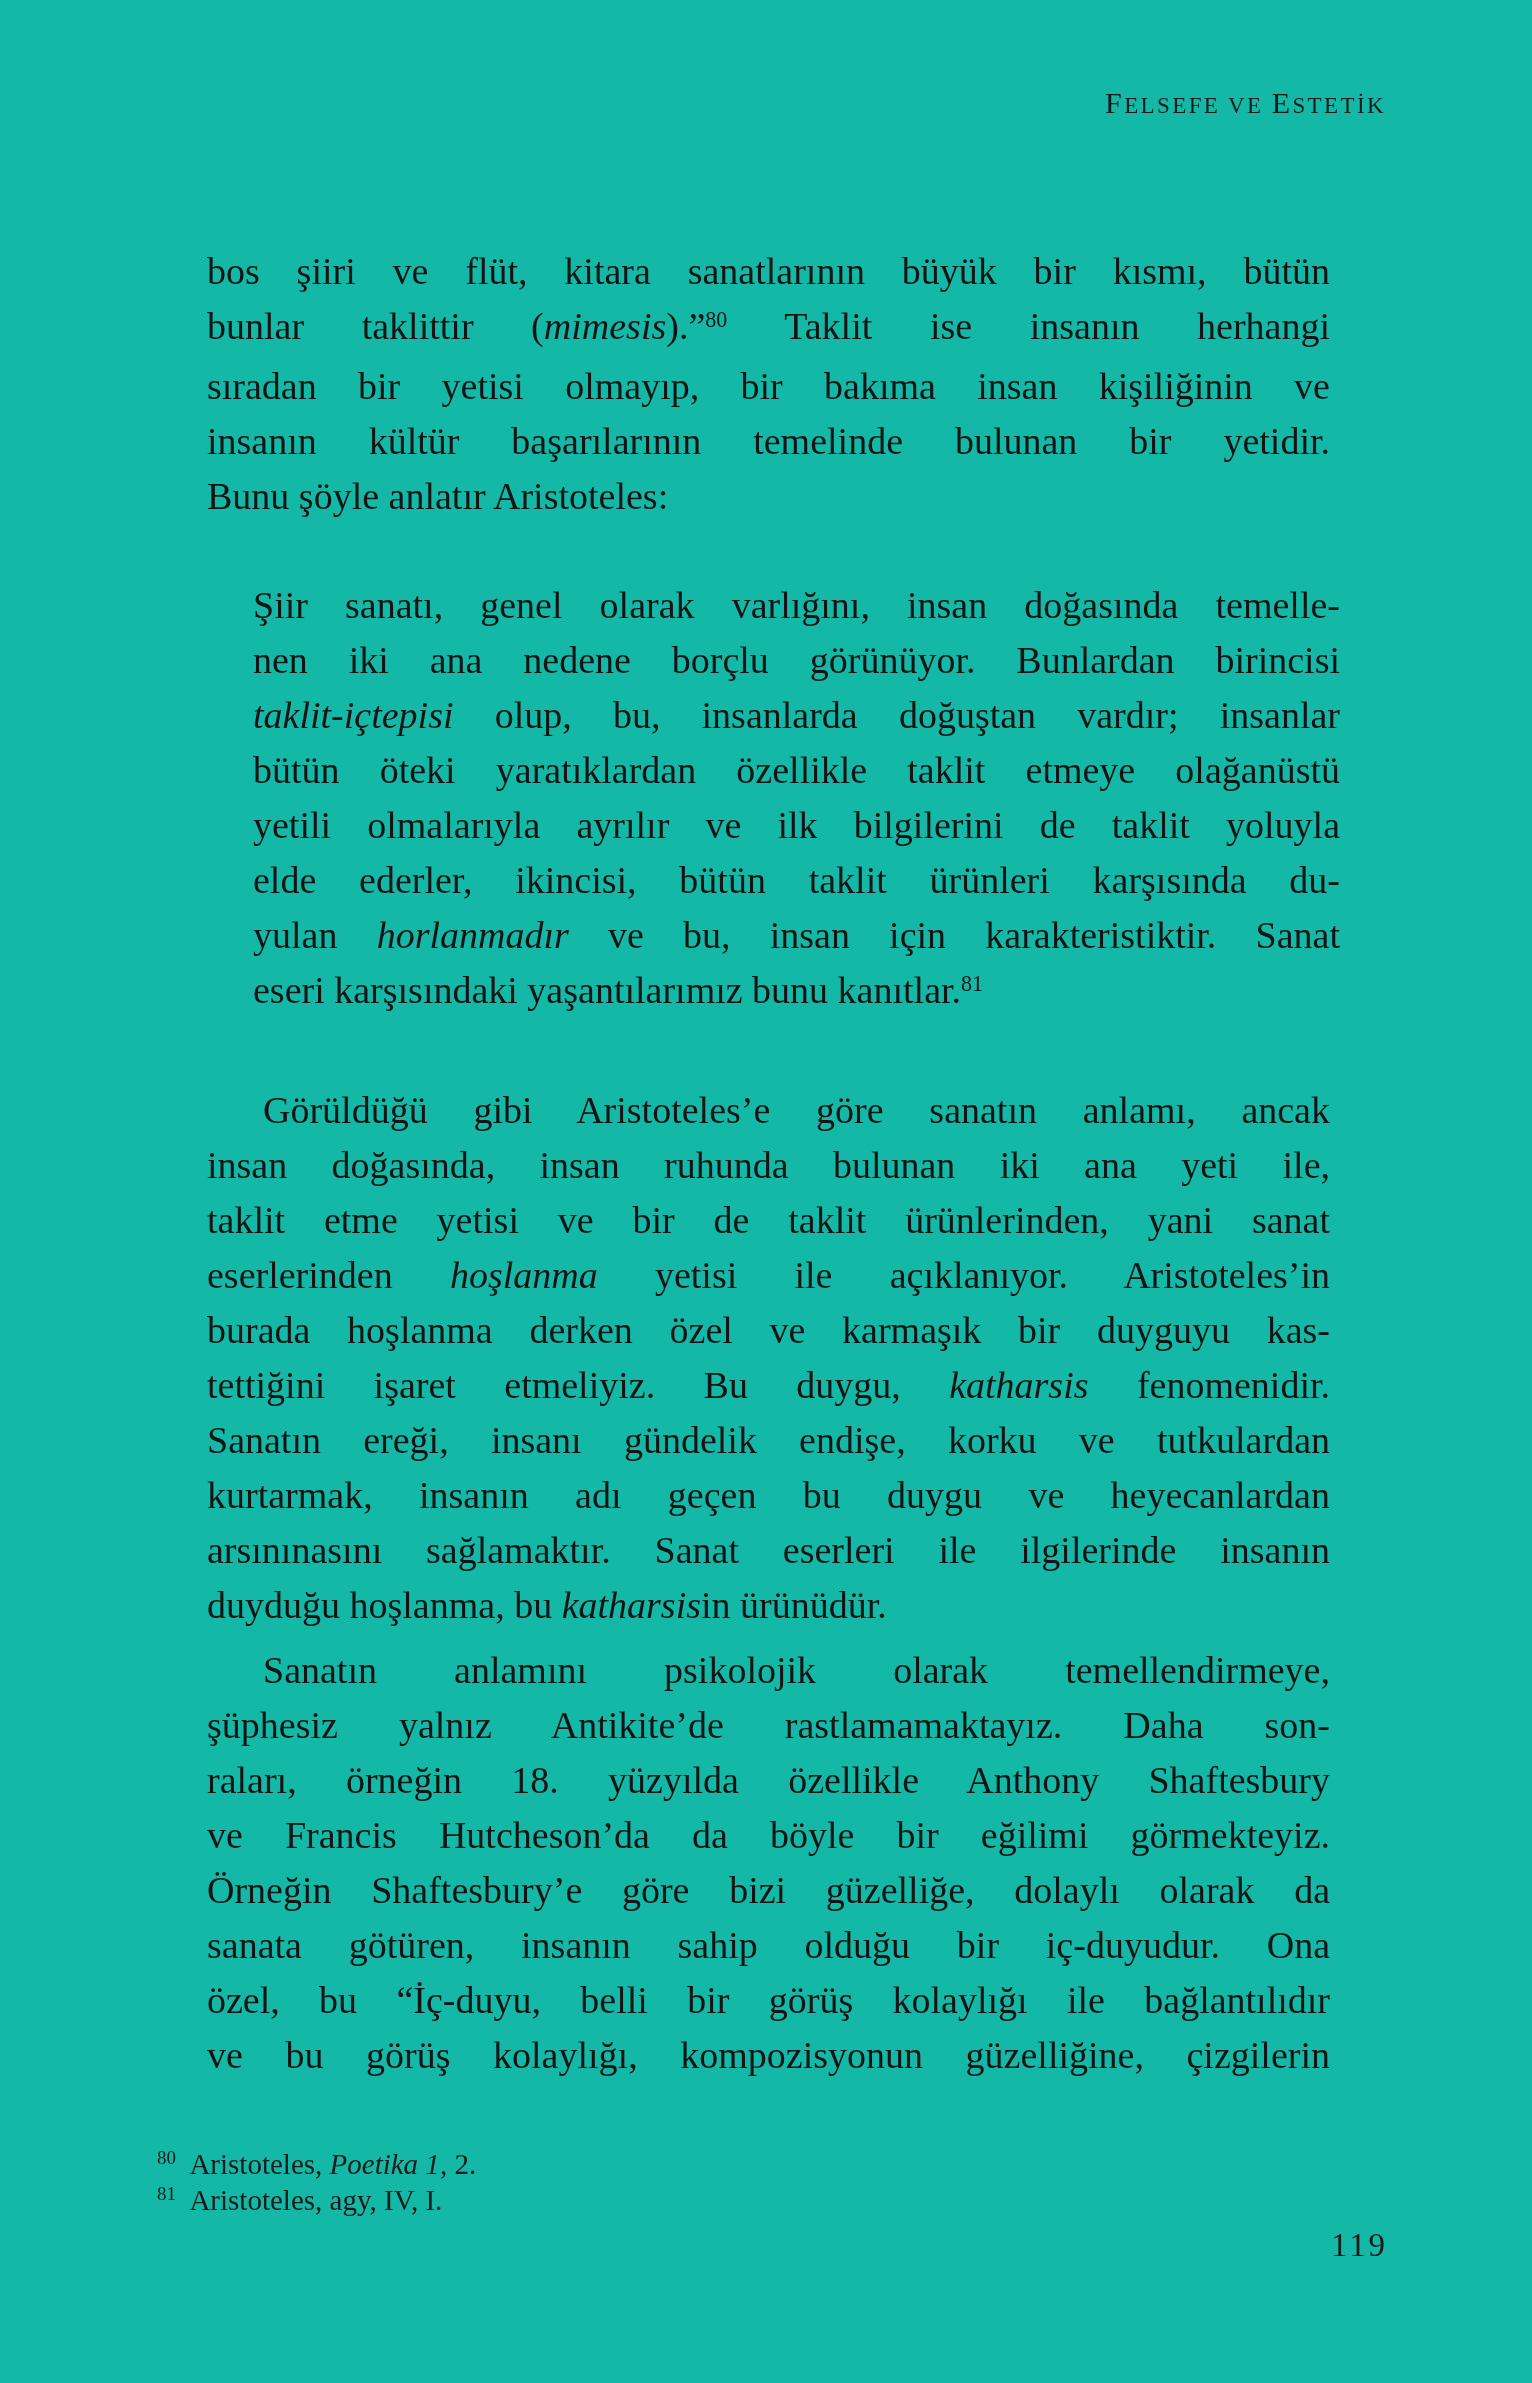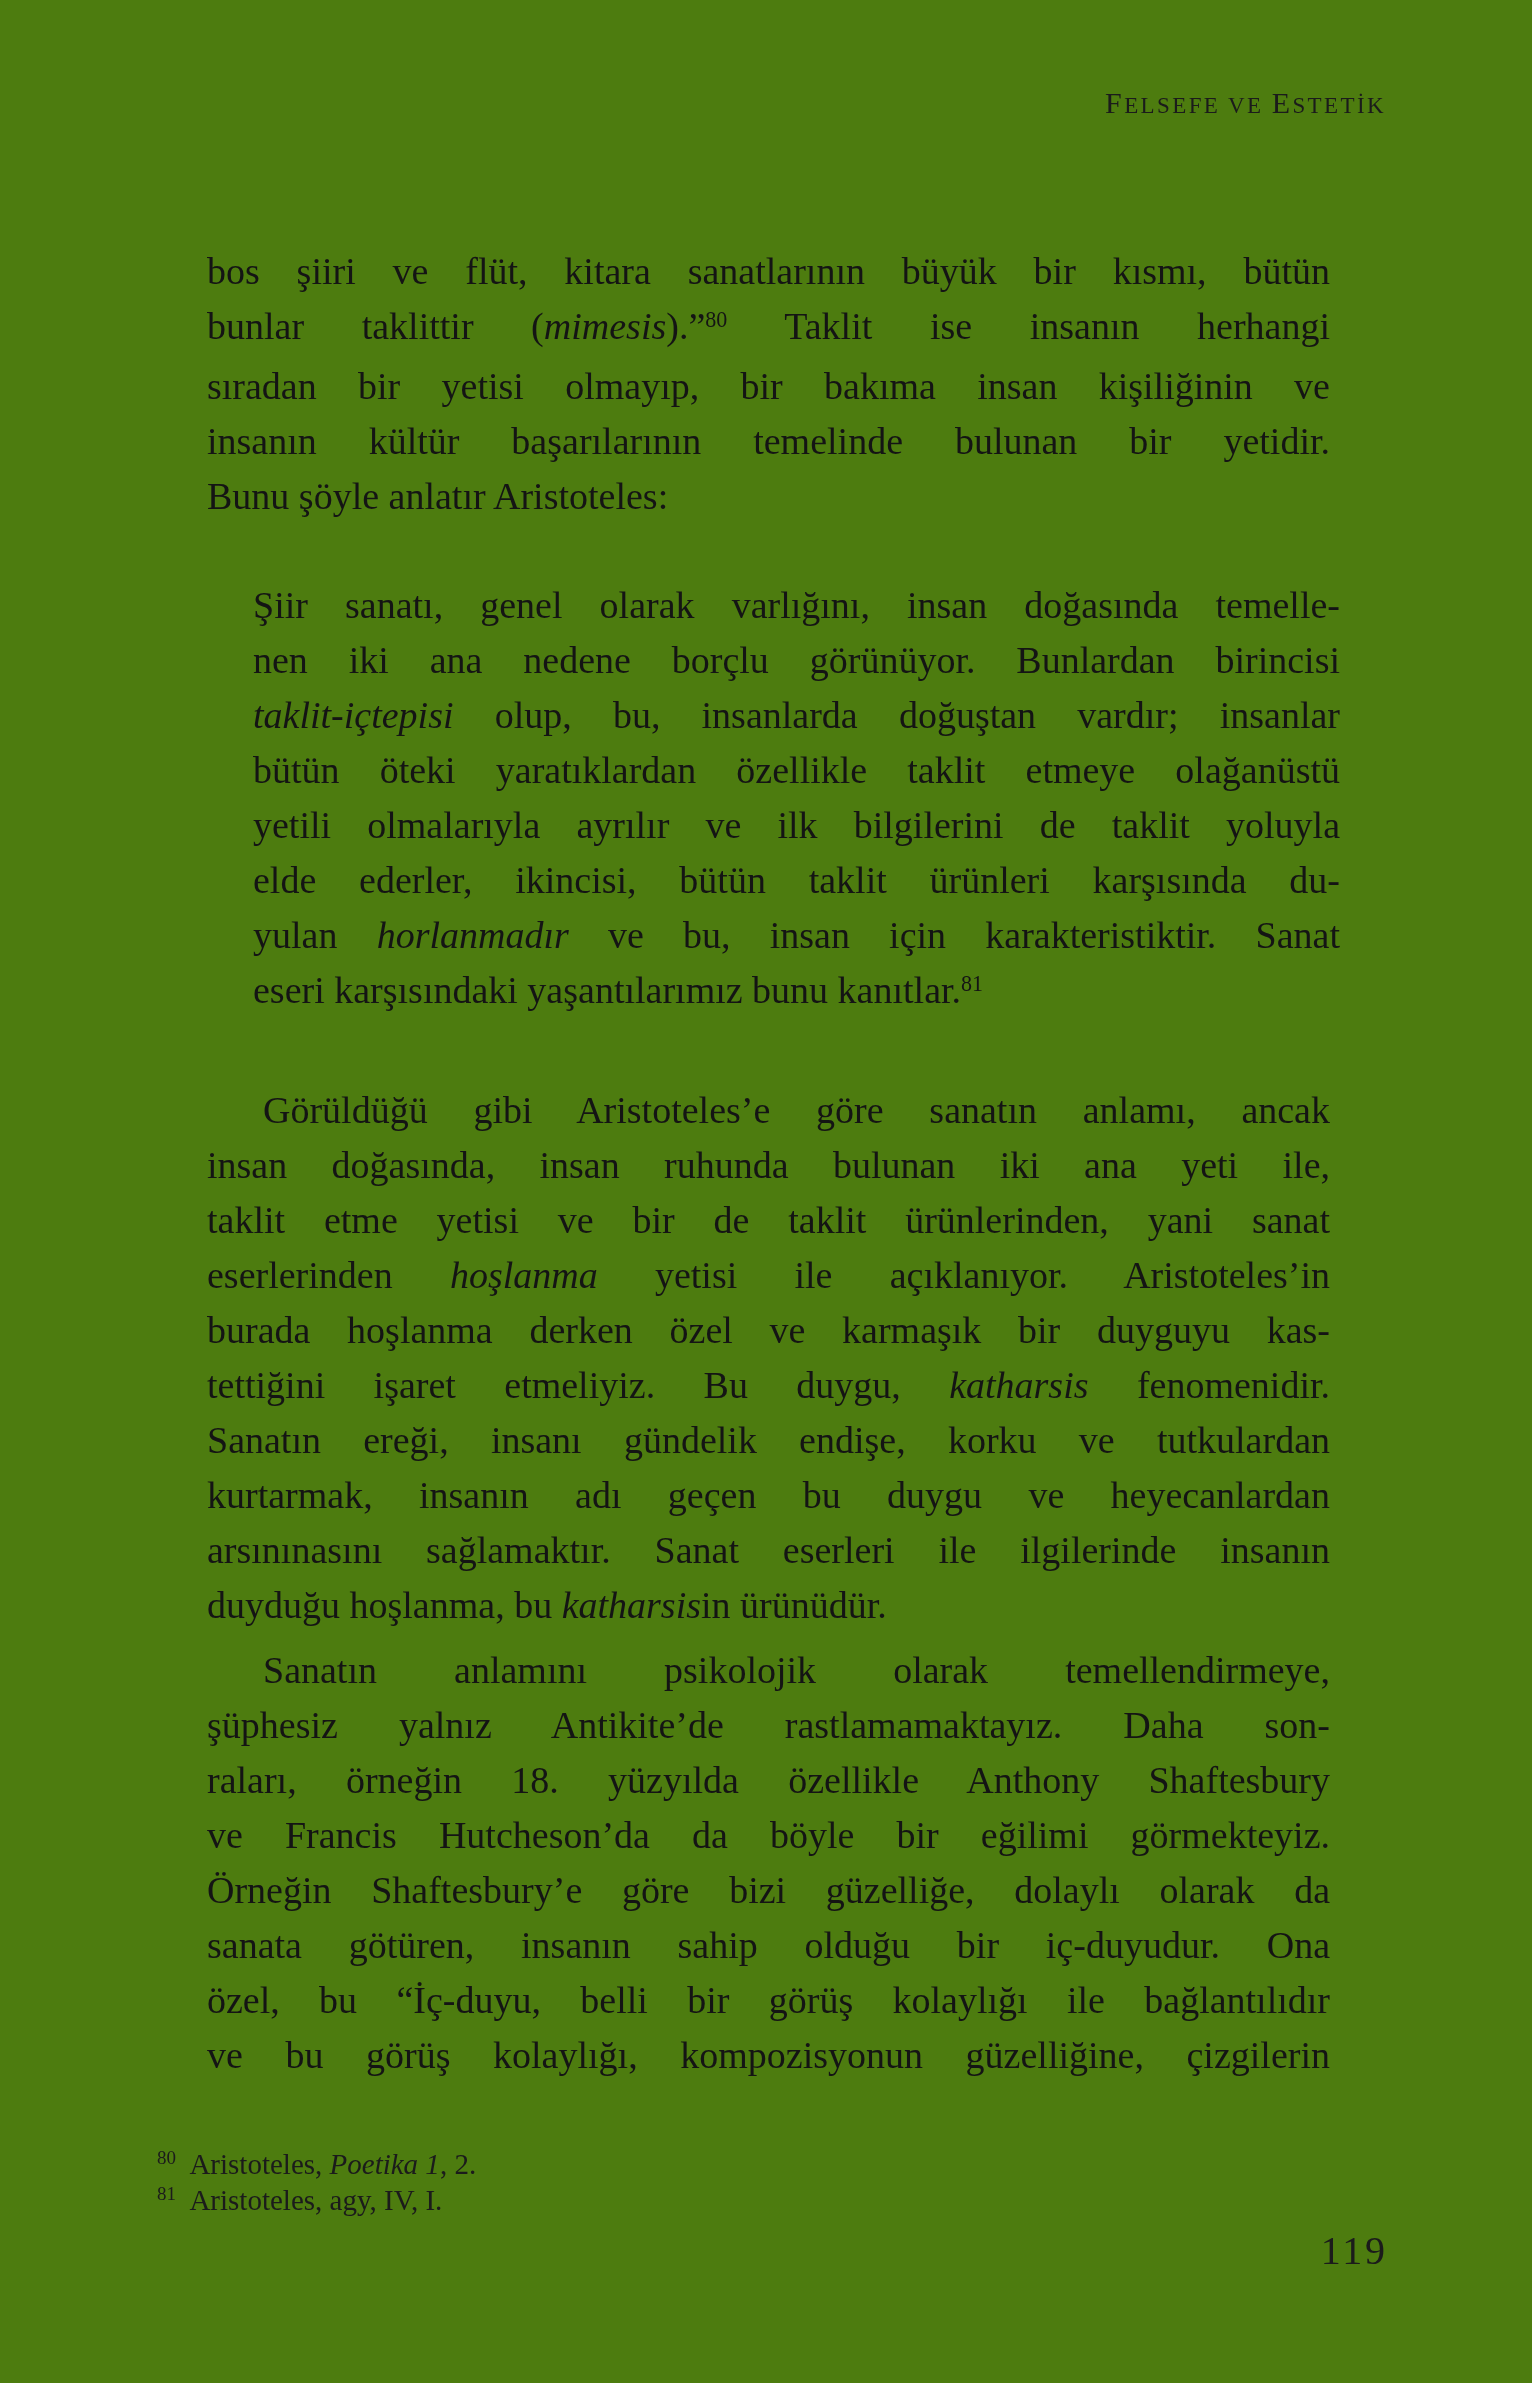--- a/index.html
+++ b/index.html
@@ -1,20 +1,20 @@
 <!DOCTYPE html>
 <html><head>
 <meta charset="utf-8">
 <style>
   html,body { margin:0; padding:0; background:#e8e8e8; }
   .page {
     position:relative;
     width:1532px; height:2383px;
     margin:0 auto;
-    background:#4d7c0f;
+    background:#14b8a6;
     color:#141414;
     font-family:"Liberation Serif","DejaVu Serif",serif;
     overflow:hidden;
   }
   .running-head {
     position:absolute; top:86px; right:146px;
     letter-spacing:2.4px;
     white-space:nowrap;
     color:#1b1b1b;
   }
@@ -44,21 +44,21 @@
     font-size:29px; line-height:32px;
     color:#1b1b1b;
   }
   .footnote .fn-num {
     font-size:19px;
     position:relative; top:-0.55em;
     margin-right:13.4px;
   }
   .pagenum {
     position:absolute; right:144px; top:2227px;
-    font-size:40px; letter-spacing:2.9px;
+    font-size:33px; letter-spacing:2.9px;
     color:#1b1b1b;
   }
 </style>
 </head>
 <body>
 
 <div class="page">
   <div class="running-head" id="running-head"><span class="cap">F</span><span class="sc">ELSEFE </span><span class="sc">VE </span><span class="cap">E</span><span class="sc">STETİK</span></div>
   <div class="body-text" id="body-root">
       <div class="block">

